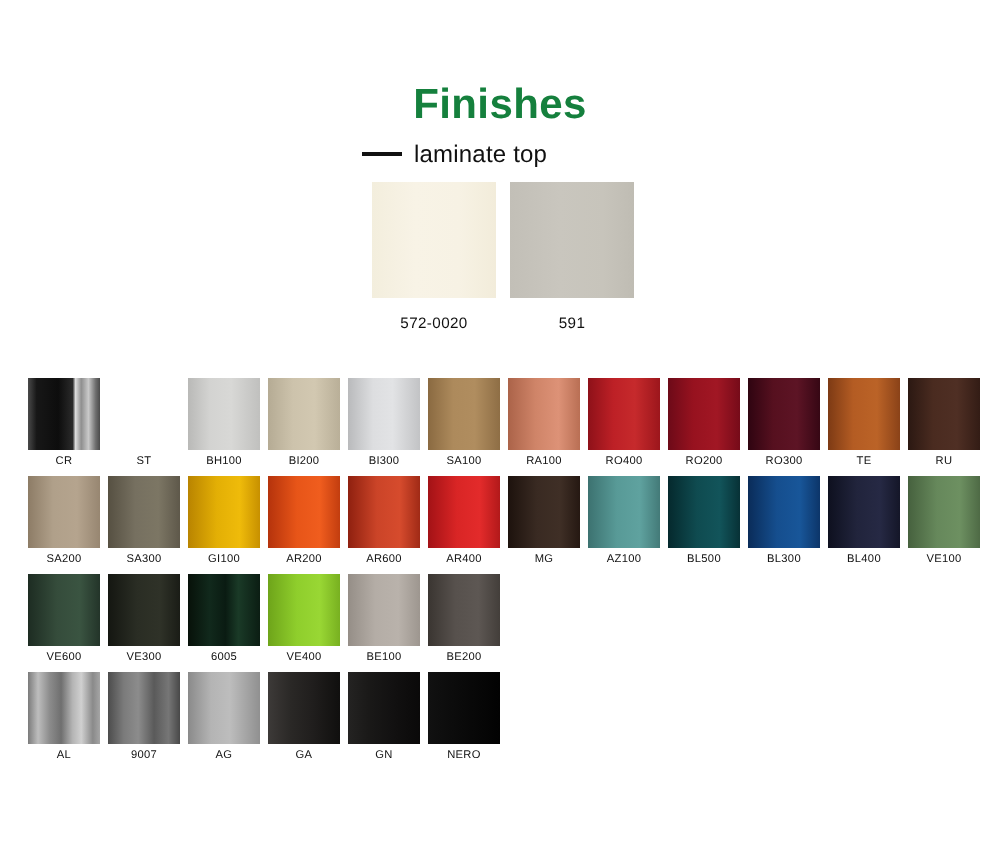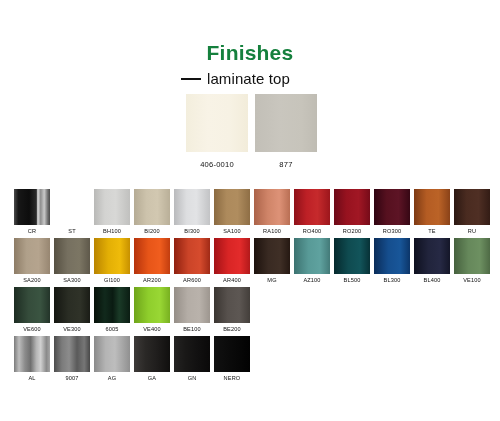--- a/index.html
+++ b/index.html
@@ -55,21 +55,21 @@
     position: absolute;
     left: 181px;
     top: 70px;
     width: 260px;
   }
   .laminate-head {
     margin-left: 0;
     margin-bottom: 7px;
   }
   .laminate-head .section-rule { width: 20px; }
-  .laminate-head .section-label { font-size: 15px; }
+  .laminate-head .section-label { font-size: 12px; }
 
   .laminate-swatches {
     display: flex;
     gap: 7px;
     margin-left: 5px;
   }
   .lam-cell {
     width: 62px;
   }
   .lam-chip {
@@ -128,26 +128,26 @@
 
 <div class="laminate-block">
   <div class="section-head laminate-head">
     <span class="section-rule"></span>
     <span class="section-label">laminate top</span>
   </div>
   <div class="laminate-swatches">
 
     <div class="lam-cell">
       <span class="lam-chip" style="background:linear-gradient(90deg,#f3eedd 0%,#f8f3e6 35%,#f7f2e4 70%,#f2ecda 100%)"></span>
-      <div class="lam-caption">406-0010</div>
+      <div class="lam-caption">572-0020</div>
     </div>
 
     <div class="lam-cell">
       <span class="lam-chip" style="background:linear-gradient(90deg,#c2bfb7 0%,#c9c6be 40%,#c7c4bb 75%,#bfbcb3 100%)"></span>
-      <div class="lam-caption">877</div>
+      <div class="lam-caption">591</div>
     </div>
 
   </div>
 </div>
 
 <div class="steel-block">
 
   <div id="steel-rows">
       <div class="swatch-row">
         <div class="sw-cell">

